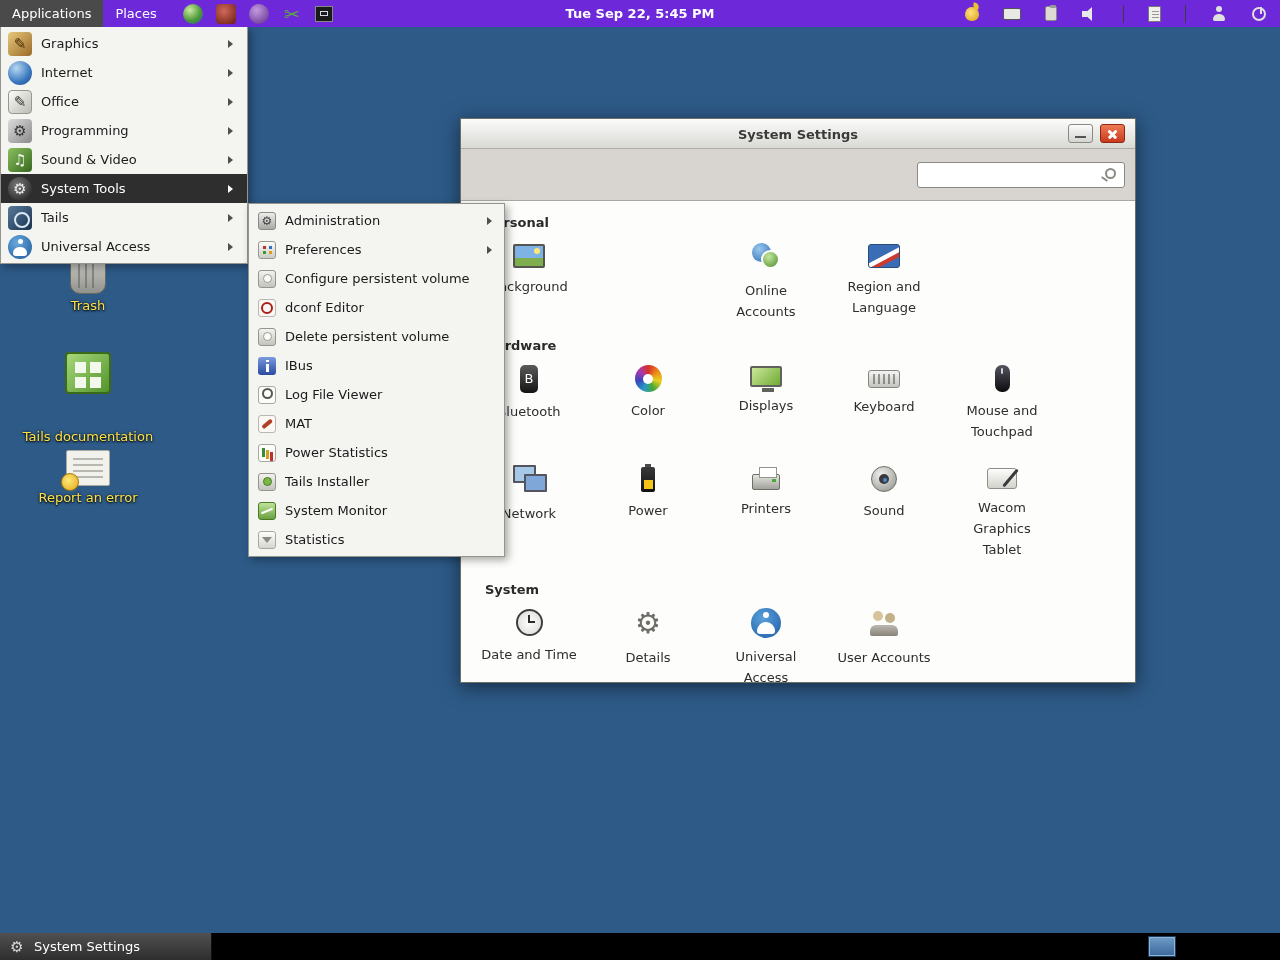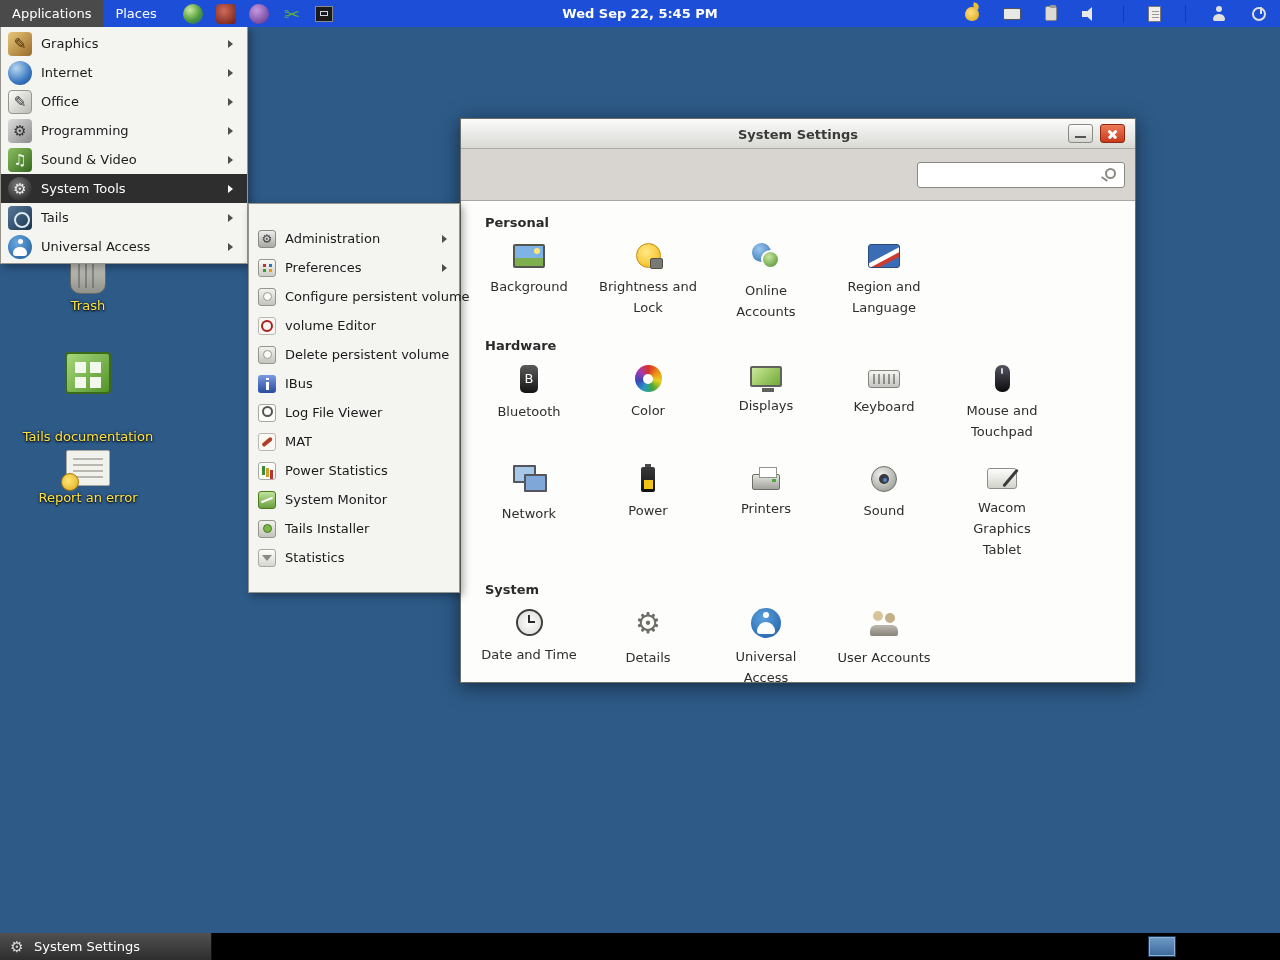--- a/index.html
+++ b/index.html
@@ -1,21 +1,21 @@
 <!DOCTYPE html>
 <html><head>
 <meta charset="utf-8">
 <style>
   * { margin:0; padding:0; box-sizing:border-box; }
   html,body { width:1280px; height:960px; overflow:hidden; }
   body { font-family:"DejaVu Sans","Liberation Sans",sans-serif; font-size:13px; cursor:default; }
   .screen { position:relative; width:1280px; height:960px; background:#2d5a87; overflow:hidden; }
 
   
-  .toppanel { position:absolute; left:0; top:0; width:1280px; height:27px; background:#1d4ed8; z-index:40; display:flex; align-items:stretch; color:#fff; }
+  .toppanel { position:absolute; left:0; top:0; width:1280px; height:27px; background:#6d28d9; z-index:40; display:flex; align-items:stretch; color:#fff; }
   .pbtn { display:flex; align-items:center; padding:0 12px; color:#fff; }
   .pbtn.active { background:#4a4a4a; }
   .launchers { display:flex; align-items:center; gap:13px; margin-left:14px; }
   .picon { position:relative; width:20px; height:20px; display:flex; align-items:center; justify-content:center; }
   .pi-globe { border-radius:50%; background:radial-gradient(circle at 35% 30%, #cdeaa0, #4e9a3a 55%, #1f5f8a); }
   .pi-mail { border-radius:4px; background:radial-gradient(circle at 40% 35%, #d06a5a, #6a1a12); }
   .pi-pidgin { border-radius:50%; background:radial-gradient(circle at 38% 32%, #c59ae0, #5a2a8a); }
   .pi-scissors::after { content:"\2702"; color:#5fae3f; font-size:19px; line-height:20px; }
   .pi-term { width:18px; height:16px; background:#1a1a1a; border:1px solid #888; }
   .pi-term::after { content:""; position:absolute; left:4px; top:4px; right:4px; bottom:5px; border:1px solid #cfd8e0; }
@@ -59,21 +59,21 @@
   .mi-sound::after { content:"\266B"; color:#fff; }
   .mi-system { border-radius:50%; background:radial-gradient(circle at 40% 35%, #7a7a7a, #161616); }
   .mi-system::after { content:"\2699"; color:#ececec; }
   .mi-tails { border-radius:4px; background:linear-gradient(135deg,#5a7a9a,#16324e); }
   .mi-tails::before { content:""; position:absolute; left:6px; top:6px; width:12px; height:12px; border:2px solid #dce8f2; border-radius:50%; }
   .mi-ua { border-radius:50%; background:radial-gradient(circle at 38% 32%, #6aa8e0, #1a5898); }
   .mi-ua::before { content:""; position:absolute; top:4px; left:9.5px; width:5px; height:5px; background:#fff; border-radius:50%; }
   .mi-ua::after { content:""; position:absolute; bottom:3px; left:5px; width:14px; height:9px; background:#fff; border-radius:7px 7px 3px 3px; }
 
   
-  .submenu { position:absolute; left:248px; top:203px; width:212px; background:#f4f4f1; border:1px solid #95958d; padding:20px 0; z-index:30; box-shadow:3px 3px 8px rgba(0,0,0,.35); }
+  .submenu { position:absolute; left:248px; top:203px; width:257px; background:#f4f4f1; border:1px solid #95958d; padding:2px 0; z-index:30; box-shadow:3px 3px 8px rgba(0,0,0,.35); }
   .subitem { display:flex; align-items:center; gap:9px; height:29px; padding:0 8px 0 9px; color:#1a1a1a; }
   .si { position:relative; width:18px; height:18px; flex:0 0 18px; display:flex; align-items:center; justify-content:center; border-radius:3px; }
   .si-admin { background:linear-gradient(#ededed,#a8a8a4); border:1px solid #8a8a84; }
   .si-admin::after { content:"\2699"; color:#444; font-size:12px; }
   .si-prefs { background:linear-gradient(#fafaf8,#ccccc6); border:1px solid #97978f; }
   .si-prefs::after { content:""; width:3px; height:3px; background:#c03030; box-shadow:6px 0 0 #3070c0, 0 5px 0 #3a9a3a, 6px 5px 0 #e09a20; margin:-4px 0 0 -5px; }
   .si-disk { background:linear-gradient(#f2f2ef,#c4c4be); border:1px solid #95958b; }
   .si-disk::after { content:""; width:7px; height:7px; background:#fbfbf9; border:1px solid #9a9a92; border-radius:50%; }
   .si-dconf { background:#faf6f4; border:1px solid #b8b8b0; }
   .si-dconf::after { content:""; width:8px; height:8px; border:2.5px solid #a82018; border-radius:50%; }
@@ -209,24 +209,20 @@
       </div>
     </div>
     <div class="wcontent">
 
       <div class="ccheading" style="left:24px; top:14px;">Personal</div>
 
       <div class="ccitem" style="left:13px; top:39px;">
         <span class="cc cc-background"></span>
         <div class="cclabel">Background</div>
       </div>
-      <div class="ccitem" style="left:132px; top:39px;">
-        <span class="cc cc-bright"></span>
-        <div class="cclabel">Brightness and Lock</div>
-      </div>
       <div class="ccitem" style="left:250px; top:39px;">
         <span class="cc cc-online"></span>
         <div class="cclabel">Online Accounts</div>
       </div>
       <div class="ccitem" style="left:368px; top:39px;">
         <span class="cc cc-region"></span>
         <div class="cclabel">Region and Language</div>
       </div>
 
       <div class="ccheading" style="left:24px; top:137px;">Hardware</div>
@@ -347,21 +343,21 @@
       <span class="si si-prefs"></span>
       <span class="milabel">Preferences</span>
       <span class="marr"></span>
     </div>
     <div class="subitem">
       <span class="si si-disk"></span>
       <span class="milabel">Configure persistent volume</span>
     </div>
     <div class="subitem">
       <span class="si si-dconf"></span>
-      <span class="milabel">volume Editor</span>
+      <span class="milabel">dconf Editor</span>
     </div>
     <div class="subitem">
       <span class="si si-disk"></span>
       <span class="milabel">Delete persistent volume</span>
     </div>
     <div class="subitem">
       <span class="si si-ibus"></span>
       <span class="milabel">IBus</span>
     </div>
     <div class="subitem">
@@ -370,44 +366,44 @@
     </div>
     <div class="subitem">
       <span class="si si-mat"></span>
       <span class="milabel">MAT</span>
     </div>
     <div class="subitem">
       <span class="si si-pstat"></span>
       <span class="milabel">Power Statistics</span>
     </div>
     <div class="subitem">
+      <span class="si si-installer"></span>
+      <span class="milabel">Tails Installer</span>
+    </div>
+    <div class="subitem">
       <span class="si si-sysmon"></span>
       <span class="milabel">System Monitor</span>
-    </div>
-    <div class="subitem">
-      <span class="si si-installer"></span>
-      <span class="milabel">Tails Installer</span>
     </div>
     <div class="subitem">
       <span class="si si-whisper"></span>
       <span class="milabel">Statistics</span>
     </div>
   </div>
 
   <div class="toppanel">
     <div class="pbtn active">Applications</div>
     <div class="pbtn">Places</div>
     <div class="launchers">
       <span class="picon pi-globe"></span>
       <span class="picon pi-mail"></span>
       <span class="picon pi-pidgin"></span>
       <span class="picon pi-scissors"></span>
       <span class="picon pi-term"></span>
     </div>
-    <div class="clock">Wed Sep 22, 5:45 PM</div>
+    <div class="clock">Tue Sep 22, 5:45 PM</div>
     <div class="tray">
       <span class="ticon ti-onion"></span>
       <span class="ticon ti-kbd"></span>
       <span class="ticon ti-clip"></span>
       <span class="ticon ti-spk"></span>
       <span class="tsep"></span>
       <span class="ticon ti-doc"></span>
       <span class="tsep"></span>
       <span class="ticon ti-usr"></span>
       <span class="ticon ti-pwr"></span>

